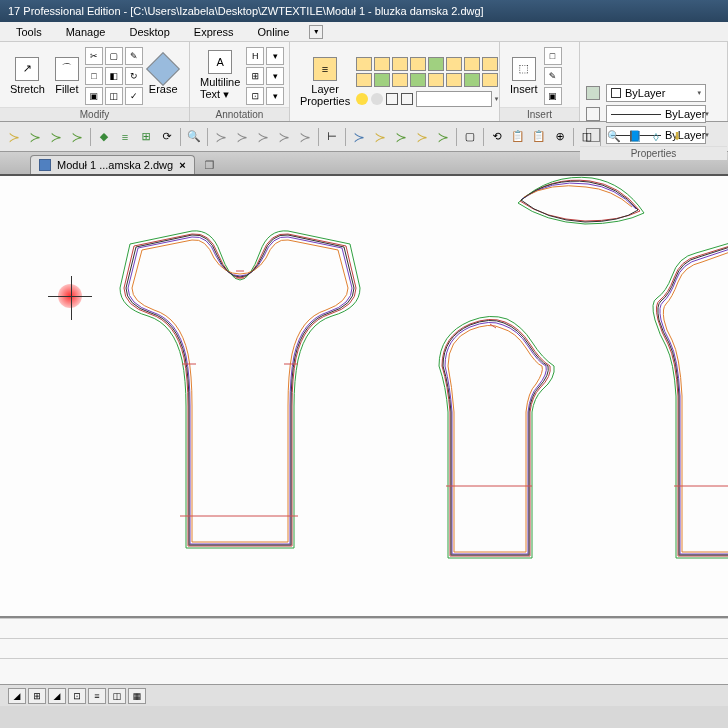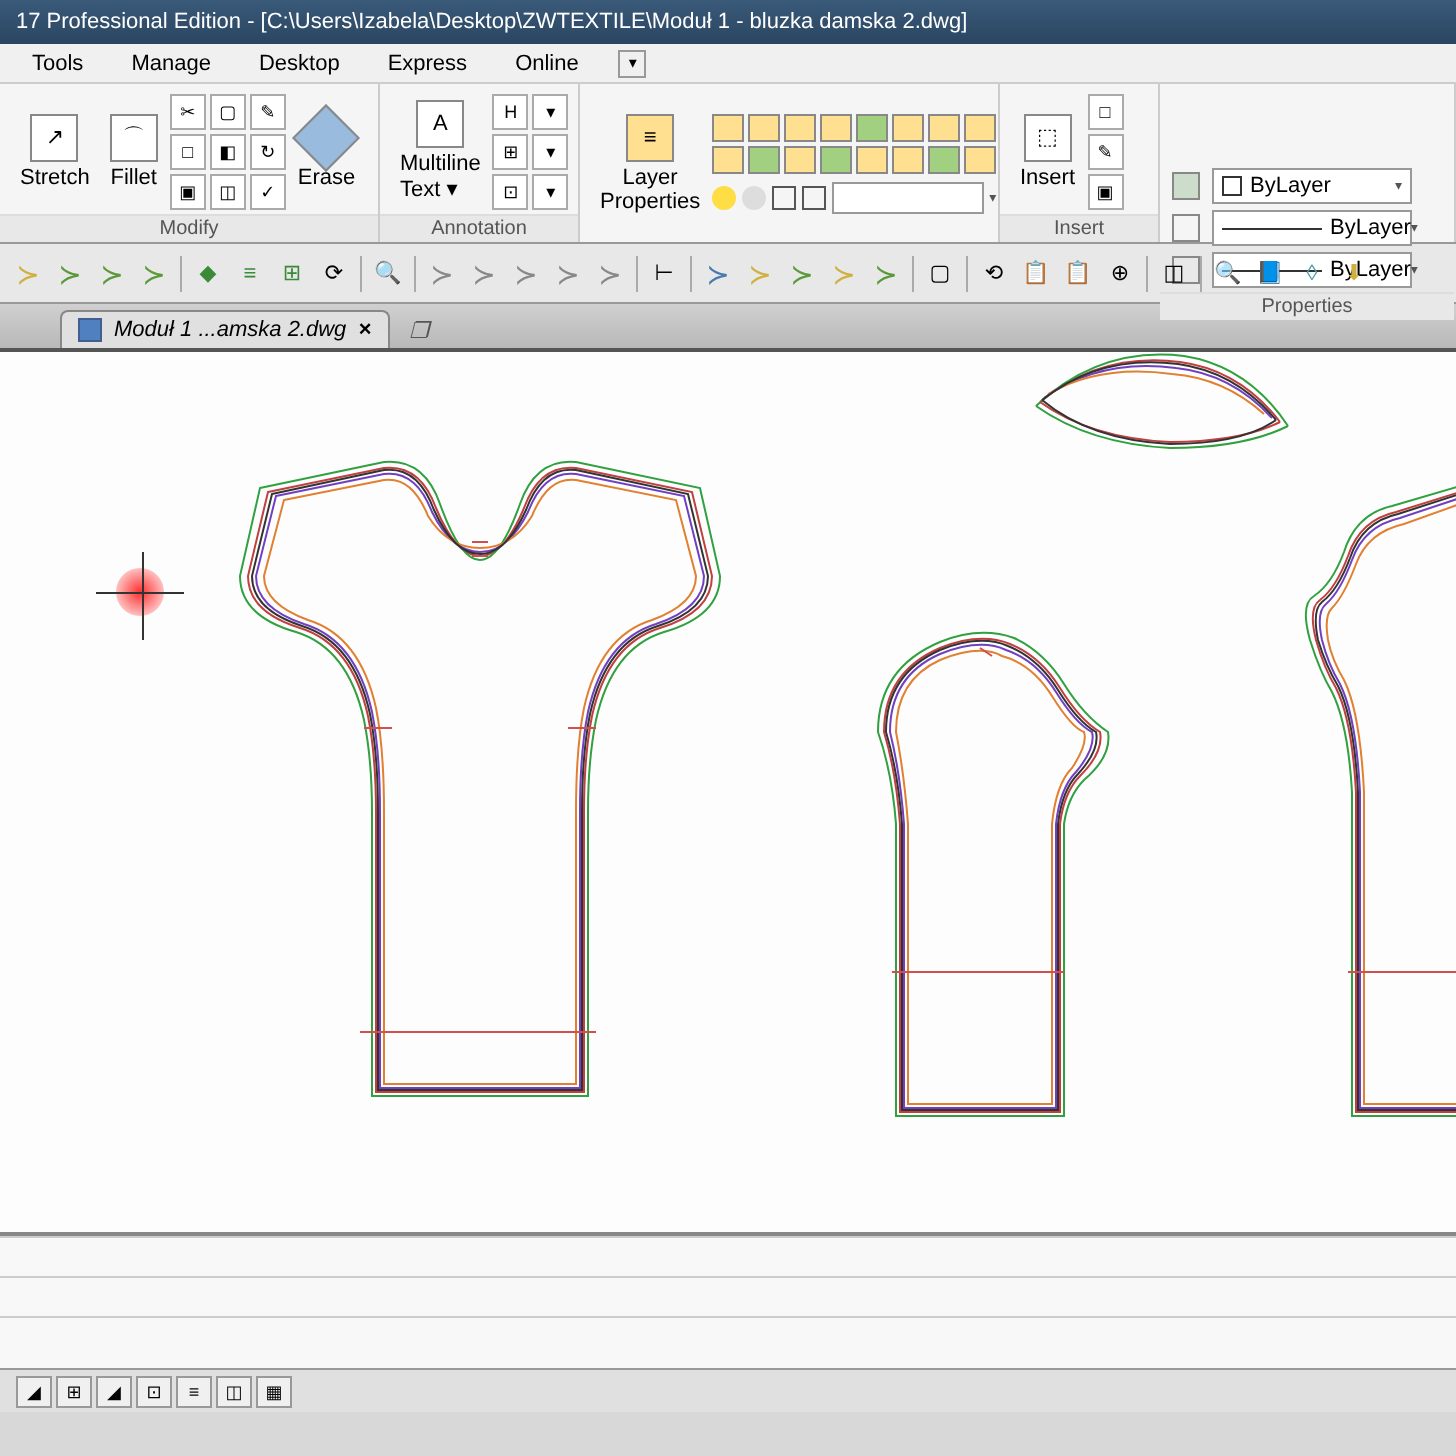--- a/index.html
+++ b/index.html
@@ -35,21 +35,21 @@
     .dd-arrow { font-size: 7px; color: #555; }
     
     .toolbar { background: #e8e8e8; height: 30px; display: flex; align-items: center; padding: 0 4px; gap: 1px; border-bottom: 1px solid #999; }
     .tb-btn { width: 20px; height: 20px; border: 1px solid transparent; cursor: pointer; display: flex; align-items: center; justify-content: center; font-size: 11px; }
     .tb-sep { width: 1px; height: 18px; background: #aaa; margin: 0 2px; }
     .arrow-g { color: #5a9a3a; font-size: 14px; }
     .arrow-b { color: #4a7ab0; font-size: 14px; }
     .arrow-y { color: #d0b040; font-size: 14px; }
     .arrow-gray { color: #888; font-size: 14px; }
     
-    .file-tabs { background: linear-gradient(#d0d0d0, #b8b8b8); height: 24px; display: flex; align-items: flex-end; padding: 0 30px; border-bottom: 2px solid #555; font-style: italic; }
+    .file-tabs { background: linear-gradient(#d0d0d0, #b8b8b8); height: 24px; display: flex; align-items: flex-end; padding: 0 30px; border-bottom: 2px solid #555; }
     .file-tab { background: #e0e0e0; padding: 3px 8px; border-radius: 4px 4px 0 0; display: flex; align-items: center; gap: 6px; border: 1px solid #888; border-bottom: none; }
     .tab-icon { width: 12px; height: 12px; background: #5080c0; border: 1px solid #406090; }
     .tab-close { font-weight: bold; cursor: pointer; }
     .tab-new { margin-left: 4px; padding: 2px 6px; color: #555; }
     
     .canvas { background: #fdfdfd; height: 440px; position: relative; overflow: hidden; }
     .cursor-spot { position: absolute; left: 58px; top: 108px; }
     .highlight { width: 24px; height: 24px; border-radius: 50%; background: radial-gradient(#ff3030, #ff909000); position: absolute; }
     .crosshair-h { width: 44px; height: 1px; background: #333; position: absolute; top: 12px; left: -10px; }
     .crosshair-v { width: 1px; height: 44px; background: #333; position: absolute; left: 13px; top: -8px; }

